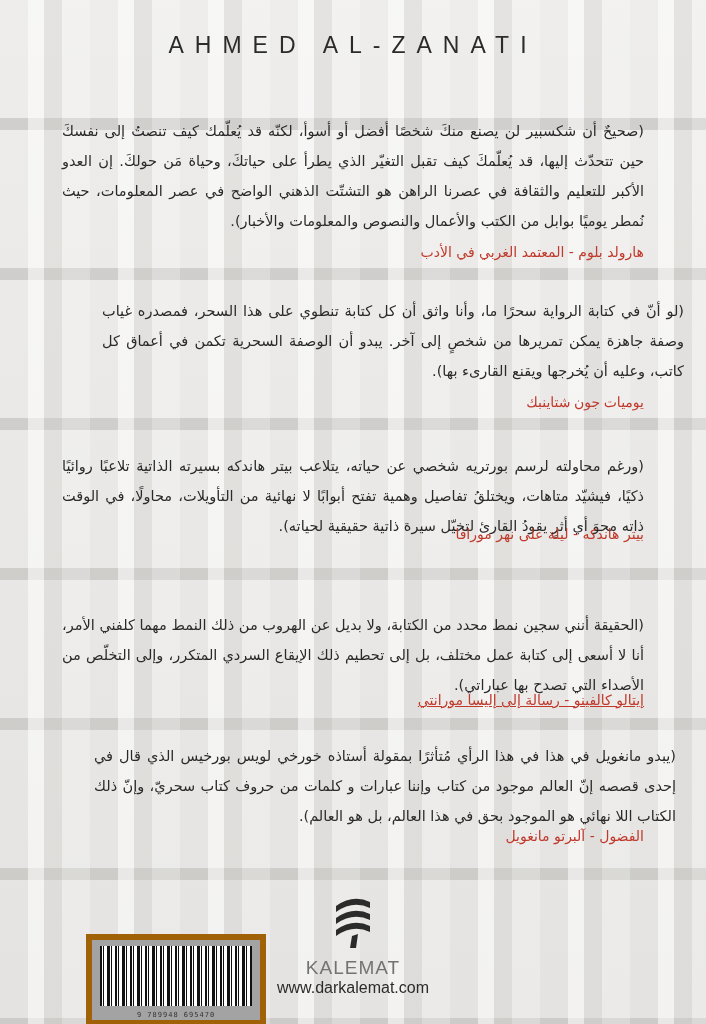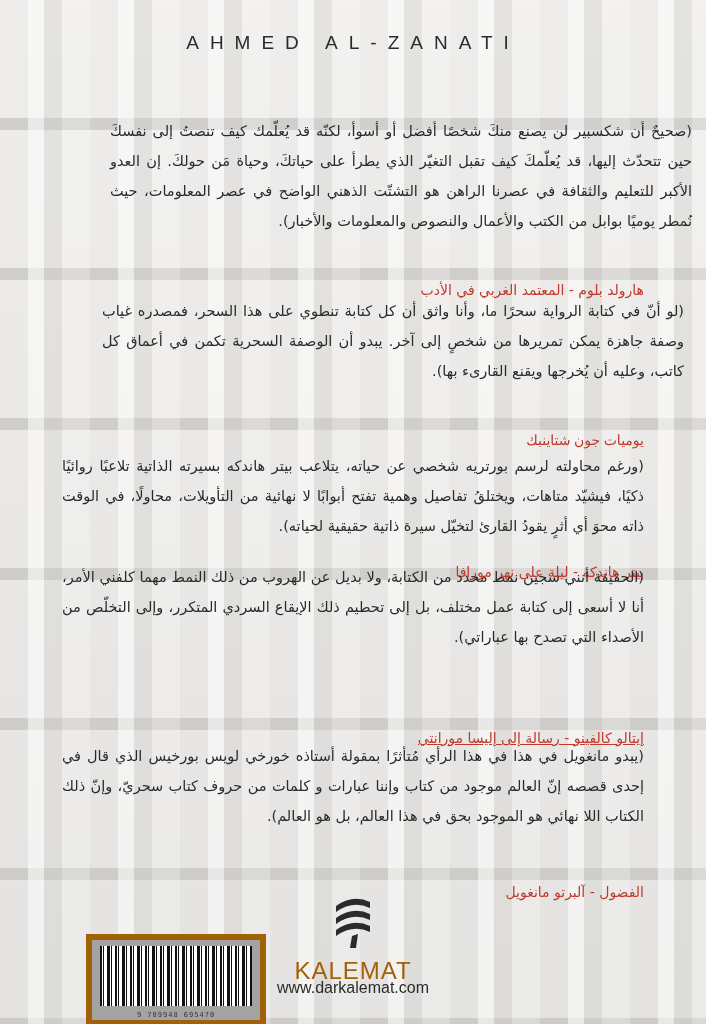--- a/index.html
+++ b/index.html
@@ -10,76 +10,76 @@
   }
   .bg {
     position:absolute; inset:0;
     background:
       repeating-linear-gradient(90deg, rgba(255,255,255,0.0) 0 28px, rgba(255,255,255,0.55) 28px 44px, rgba(210,208,205,0.35) 44px 62px, rgba(255,255,255,0.25) 62px 90px),
       repeating-linear-gradient(180deg, rgba(200,198,195,0.0) 0 118px, rgba(190,188,185,0.6) 118px 130px, rgba(255,255,255,0.0) 130px 150px),
       linear-gradient(180deg, #eeedeb, #e4e3e1);
   }
   .header {
     position:absolute; top:32px; left:0; width:706px; text-align:center;
-    font-family:"Liberation Sans", sans-serif; font-size:19px; letter-spacing:11px;
+    font-family:"Liberation Sans", sans-serif; font-size:23px; letter-spacing:11px;
     color:#2b2b2b; font-weight:400;
   }
   .quote {
     position:absolute; left:62px; width:582px; direction:rtl; text-align:justify;
     font-family:"DejaVu Sans", sans-serif; font-size:14.5px; line-height:30px; color:#2a2a2a;
   }
   .source {
     position:absolute; right:62px; direction:rtl; text-align:right;
-    font-family:"DejaVu Sans", sans-serif; font-size:14px; color:#c0392b;margin-top:38px;
+    font-family:"DejaVu Sans", sans-serif; font-size:14px; color:#c0392b;
   }
   .barcode {
     position:absolute; left:86px; top:934px; width:168px; height:80px; background:#a3a3a3;
     border:6px solid #a16207;
   }
   .bars {
     position:absolute; left:8px; top:6px; right:8px; bottom:14px;
     background:repeating-linear-gradient(90deg,#111 0 2px,#fff 2px 3px,#111 3px 4px,#fff 4px 7px,#111 7px 10px,#fff 10px 11px,#111 11px 12px,#fff 12px 15px);
   }
   .barnum {
     position:absolute; left:6px; right:6px; bottom:1px; font-family:"DejaVu Sans Mono", monospace;
     font-size:7px; color:#333; text-align:center; letter-spacing:1px;
   }
   .logo {
     position:absolute; left:326px; top:892px; width:54px; height:58px;
   }
   .brand {
     position:absolute; left:0; width:706px; top:957px; text-align:center;
-    font-family:"Liberation Sans", sans-serif; font-size:24px; color:#a16207; letter-spacing:1px;
+    font-family:"Liberation Sans", sans-serif; font-size:19px; color:#737373; letter-spacing:1px;
   }
   .url {
     position:absolute; left:0; width:706px; top:979px; text-align:center;
     font-family:"Liberation Sans", sans-serif; font-size:16px; color:#2b2b2b;
   }
 </style>
 </head>
 <body>
 
 <div class="bg"></div>
 
 <div class="header">AHMED AL-ZANATI</div>
 
-<div class="quote" style="top:116px;padding-left:48px;">(صحيحٌ أن شكسبير لن يصنع منكَ شخصًا أفضل أو أسوأ، لكنّه قد يُعلّمك كيف تنصتُ إلى نفسكَ حين تتحدّث إليها، قد يُعلّمكَ كيف تقبل التغيّر الذي يطرأ على حياتكَ، وحياة مَن حولكَ. إن العدو الأكبر للتعليم والثقافة في عصرنا الراهن هو التشتّت الذهني الواضح في عصر المعلومات، حيث نُمطر يوميًا بوابل من الكتب والأعمال والنصوص والمعلومات والأخبار).</div>
+<div class="quote" style="top:116px;">(صحيحٌ أن شكسبير لن يصنع منكَ شخصًا أفضل أو أسوأ، لكنّه قد يُعلّمك كيف تنصتُ إلى نفسكَ حين تتحدّث إليها، قد يُعلّمكَ كيف تقبل التغيّر الذي يطرأ على حياتكَ، وحياة مَن حولكَ. إن العدو الأكبر للتعليم والثقافة في عصرنا الراهن هو التشتّت الذهني الواضح في عصر المعلومات، حيث نُمطر يوميًا بوابل من الكتب والأعمال والنصوص والمعلومات والأخبار).</div>
 <div class="source" style="top:244px;">هارولد بلوم - المعتمد الغربي في الأدب</div>
 
 <div class="quote" style="top:296px;padding-left:40px;">(لو أنّ في كتابة الرواية سحرًا ما، وأنا واثق أن كل كتابة تنطوي على هذا السحر، فمصدره غياب وصفة جاهزة يمكن تمريرها من شخصٍ إلى آخر. يبدو أن الوصفة السحرية تكمن في أعماق كل كاتب، وعليه أن يُخرجها ويقنع القارىء بها).</div>
 <div class="source" style="top:394px;font-family:Liberation Serif, serif;">يوميات جون شتاينبك</div>
 
 <div class="quote" style="top:451px;">(ورغم محاولته لرسم بورتريه شخصي عن حياته، يتلاعب بيتر هاندكه بسيرته الذاتية تلاعبًا روائيًا ذكيًا، فيشيّد متاهات، ويختلقُ تفاصيل وهمية تفتح أبوابًا لا نهائية من التأويلات، محاولًا، في الوقت ذاته محوَ أي أثرٍ يقودُ القارئ لتخيّل سيرة ذاتية حقيقية لحياته).</div>
 <div class="source" style="top:526px;">بيتر هاندكه - ليلة على نهر مورافا</div>
 
-<div class="quote" style="top:562px;">(الحقيقة أنني سجين نمط محدد من الكتابة، ولا بديل عن الهروب من ذلك النمط مهما كلفني الأمر، أنا لا أسعى إلى كتابة عمل مختلف، بل إلى تحطيم ذلك الإيقاع السردي المتكرر، وإلى التخلّص من الأصداء التي تصدح بها عباراتي).</div>
+<div class="quote" style="top:610px;">(الحقيقة أنني سجين نمط محدد من الكتابة، ولا بديل عن الهروب من ذلك النمط مهما كلفني الأمر، أنا لا أسعى إلى كتابة عمل مختلف، بل إلى تحطيم ذلك الإيقاع السردي المتكرر، وإلى التخلّص من الأصداء التي تصدح بها عباراتي).</div>
 <div class="source" style="top:692px;text-decoration:underline;">إيتالو كالفينو - رسالة إلى إليسا مورانتي</div>
 
-<div class="quote" style="top:741px;">(يبدو مانغويل في هذا في هذا الرأي مُتأثرًا بمقولة أستاذه خورخي لويس بورخيس الذي قال في إحدى قصصه إنّ العالم موجود من كتاب وإننا عبارات و كلمات من حروف كتاب سحريّ، وإنّ ذلك الكتاب اللا نهائي هو الموجود بحق في هذا العالم، بل هو العالم).</div>
-<div class="source" style="top:846px;">الفضول - آلبرتو مانغويل</div>
+<div class="quote" style="top:741px;padding-left:32px;">(يبدو مانغويل في هذا في هذا الرأي مُتأثرًا بمقولة أستاذه خورخي لويس بورخيس الذي قال في إحدى قصصه إنّ العالم موجود من كتاب وإننا عبارات و كلمات من حروف كتاب سحريّ، وإنّ ذلك الكتاب اللا نهائي هو الموجود بحق في هذا العالم، بل هو العالم).</div>
+<div class="source" style="top:828px;">الفضول - آلبرتو مانغويل</div>
 
 <div class="barcode">
   <div class="bars"></div>
   <div class="barnum">9 789948 695470</div>
 </div>
 
 <div class="logo">
   <svg width="54" height="58" viewBox="0 0 54 58">
     <path d="M10 14 Q27 2 44 10 L44 16 Q27 8 10 20 Z" fill="#2b2b2b"></path>
     <path d="M10 26 Q27 14 44 22 L44 28 Q27 20 10 32 Z" fill="#2b2b2b"></path>

